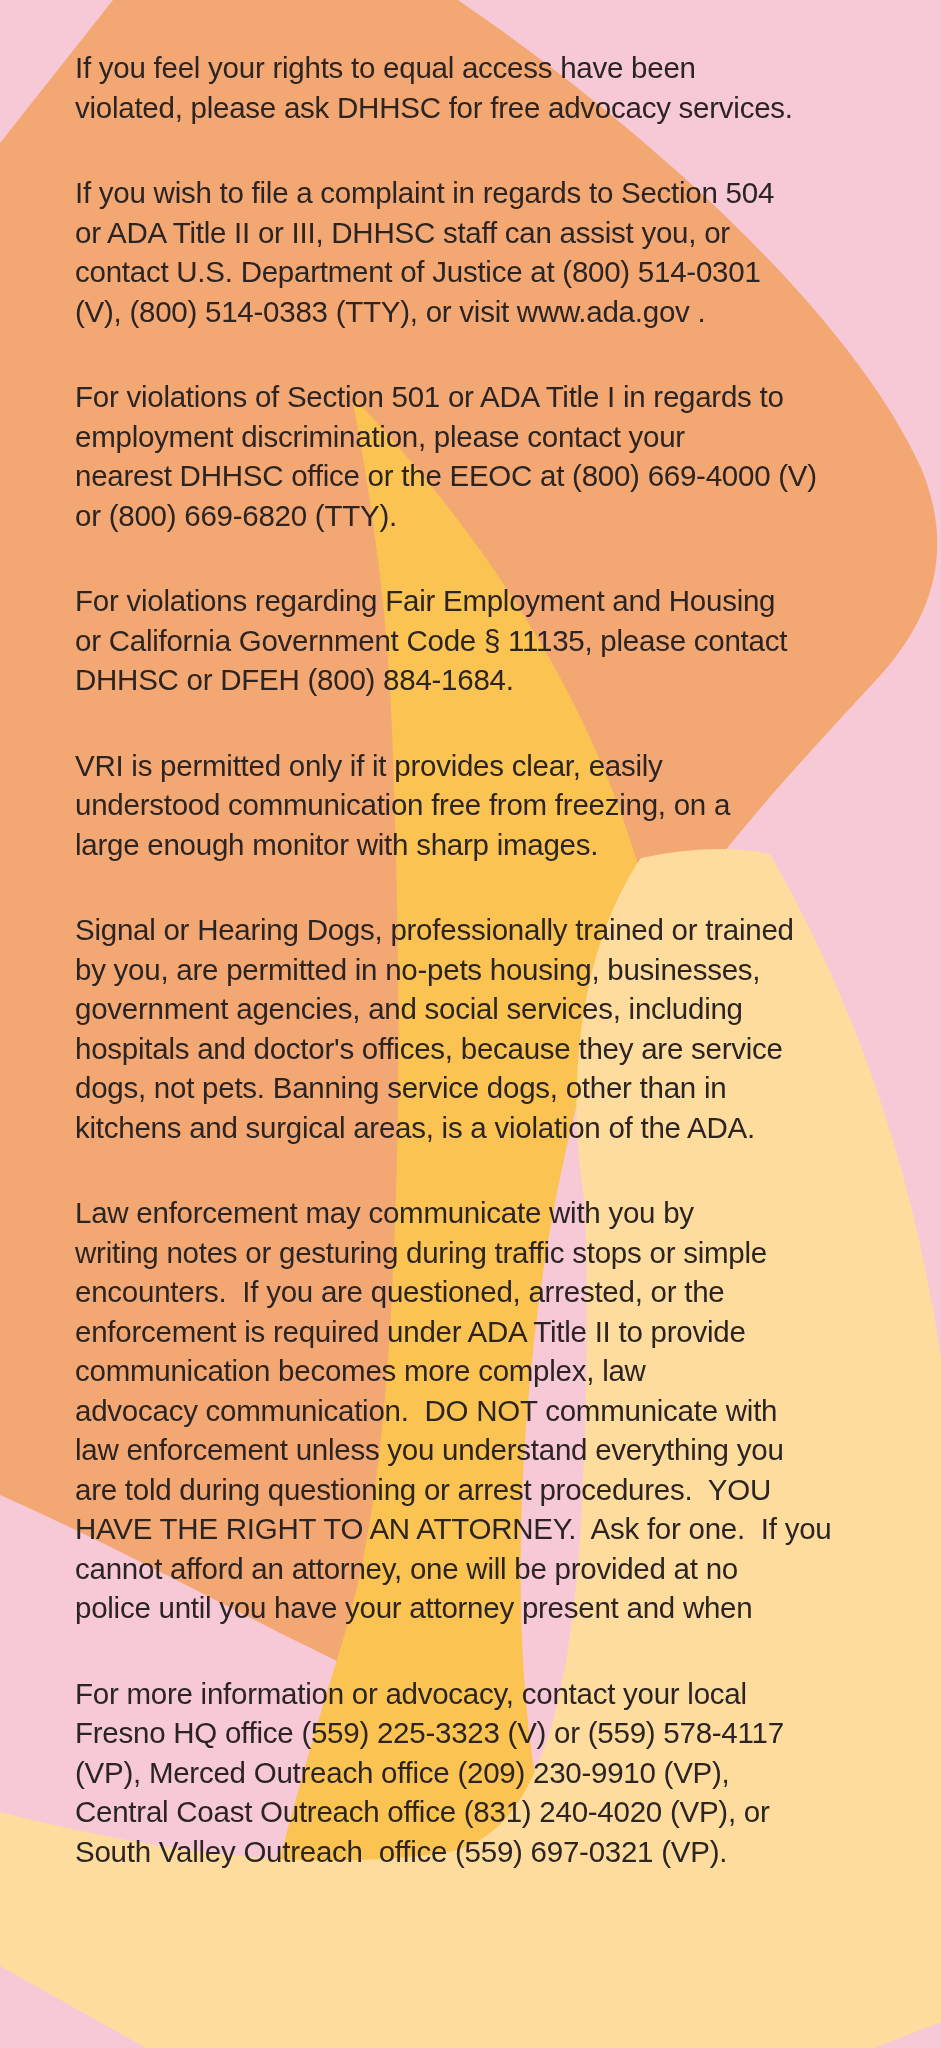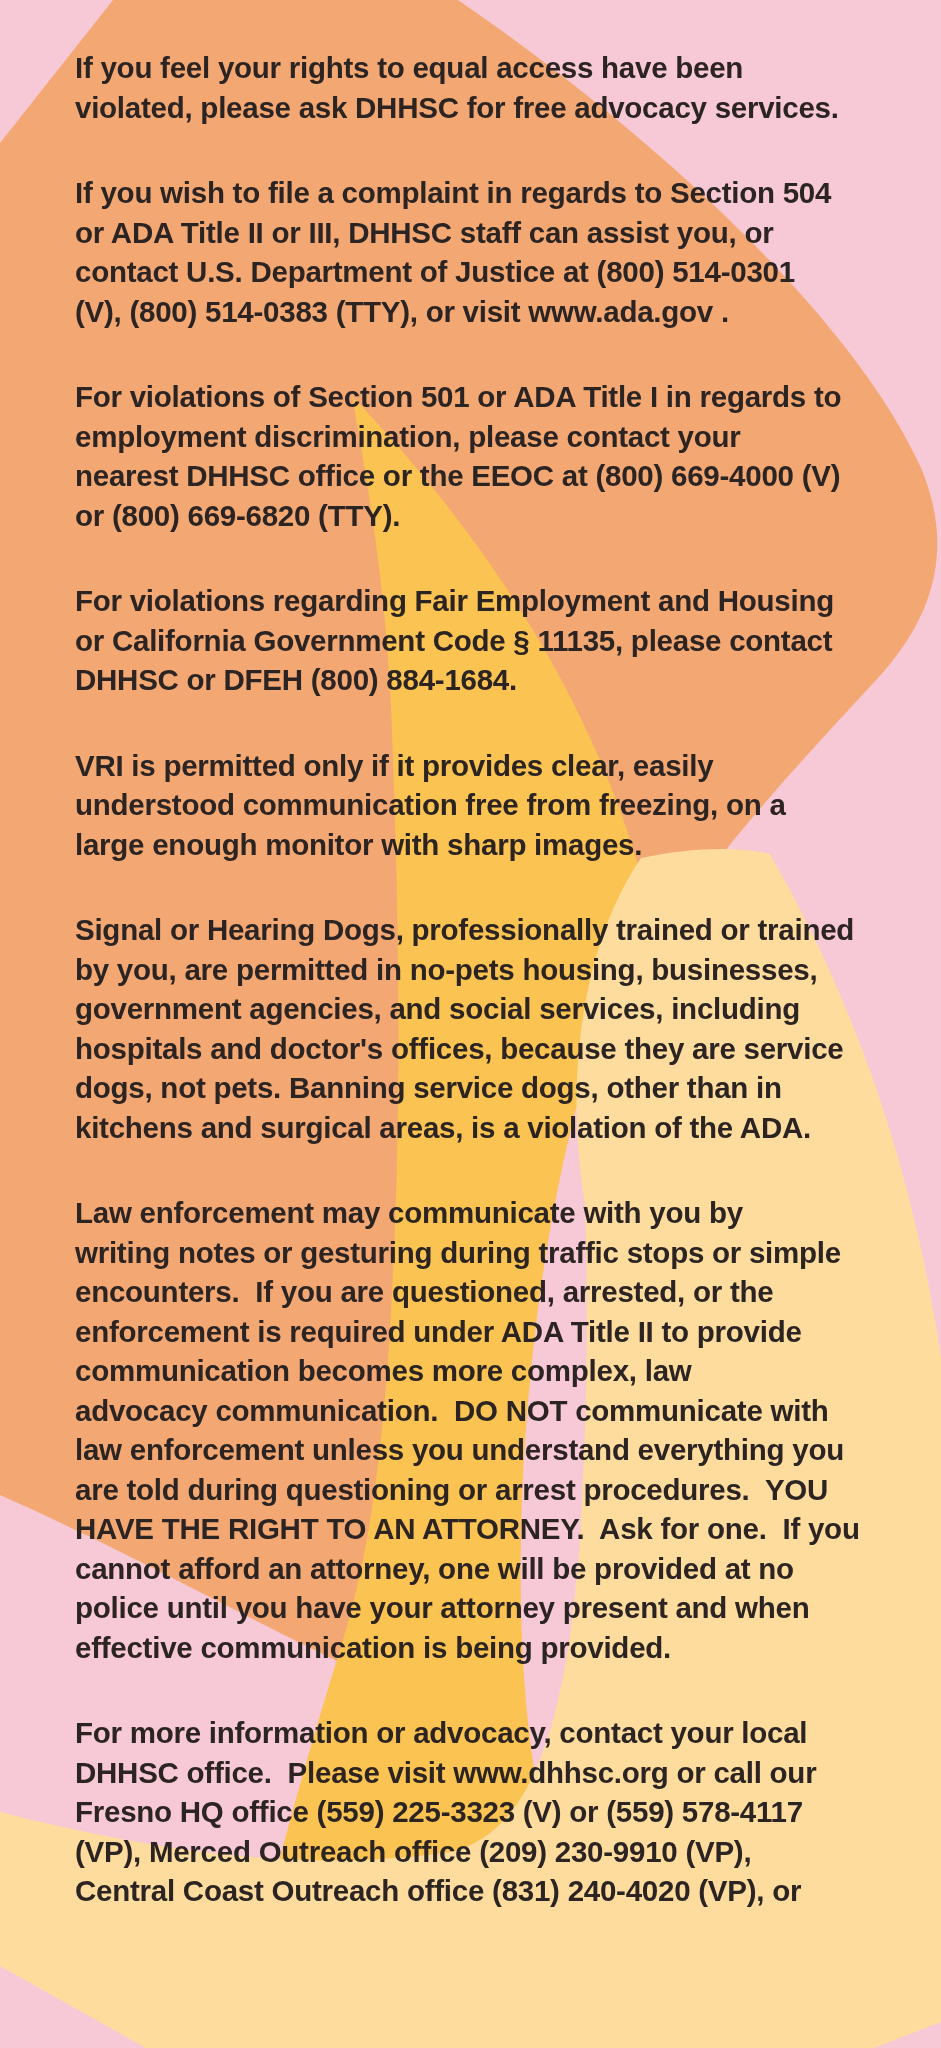--- a/index.html
+++ b/index.html
@@ -28,21 +28,21 @@
   .para {
     margin: 0 0 46px 0;
     padding: 0;
   }
   .line {
     display: block;
     white-space: pre;
     font-size: 29.5px;
     line-height: 39.5px;
     letter-spacing: -0.25px;
-    font-weight: 700;
+    font-weight: 400;
   }
 </style>
 </head>
 <body>
 
 <div class="page">
 
   <svg class="bg" viewBox="0 0 941 2048" preserveAspectRatio="none" aria-hidden="true">
     <rect x="0" y="0" width="941" height="2048" fill="#f7c9d6"></rect>
     <path d="M 0 143 L 113 0 L 458 0
@@ -125,25 +125,24 @@
       <span class="line">writing notes or gesturing during traffic stops or simple</span>
       <span class="line">encounters.  If you are questioned, arrested, or the</span>
       <span class="line">enforcement is required under ADA Title II to provide</span>
       <span class="line">communication becomes more complex, law</span>
       <span class="line">advocacy communication.  DO NOT communicate with</span>
       <span class="line">law enforcement unless you understand everything you</span>
       <span class="line">are told during questioning or arrest procedures.  YOU</span>
       <span class="line">HAVE THE RIGHT TO AN ATTORNEY.  Ask for one.  If you</span>
       <span class="line">cannot afford an attorney, one will be provided at no</span>
       <span class="line">police until you have your attorney present and when</span>
-      <span class="line">effective communication is being provided.</span>
     </p>
 
     <p class="para">
       <span class="line">For more information or advocacy, contact your local</span>
-      <span class="line">DHHSC office.  Please visit www.dhhsc.org or call our</span>
       <span class="line">Fresno HQ office (559) 225-3323 (V) or (559) 578-4117</span>
       <span class="line">(VP), Merced Outreach office (209) 230-9910 (VP),</span>
       <span class="line">Central Coast Outreach office (831) 240-4020 (VP), or</span>
+      <span class="line">South Valley Outreach  office (559) 697-0321 (VP).</span>
     </p>
 
   </div>
 </div>
 
 </body></html>

